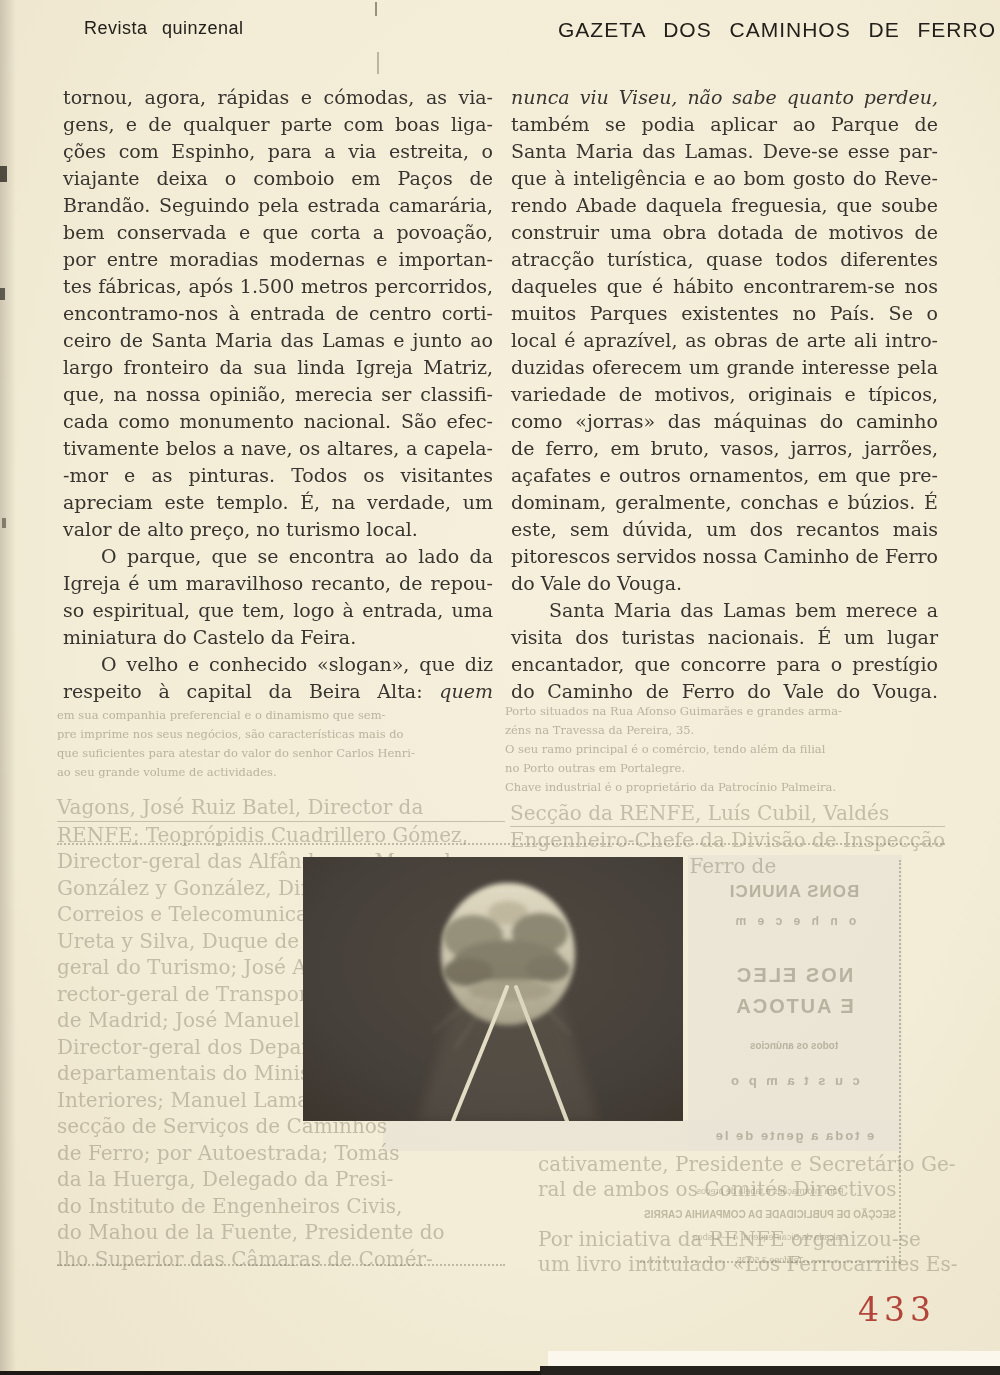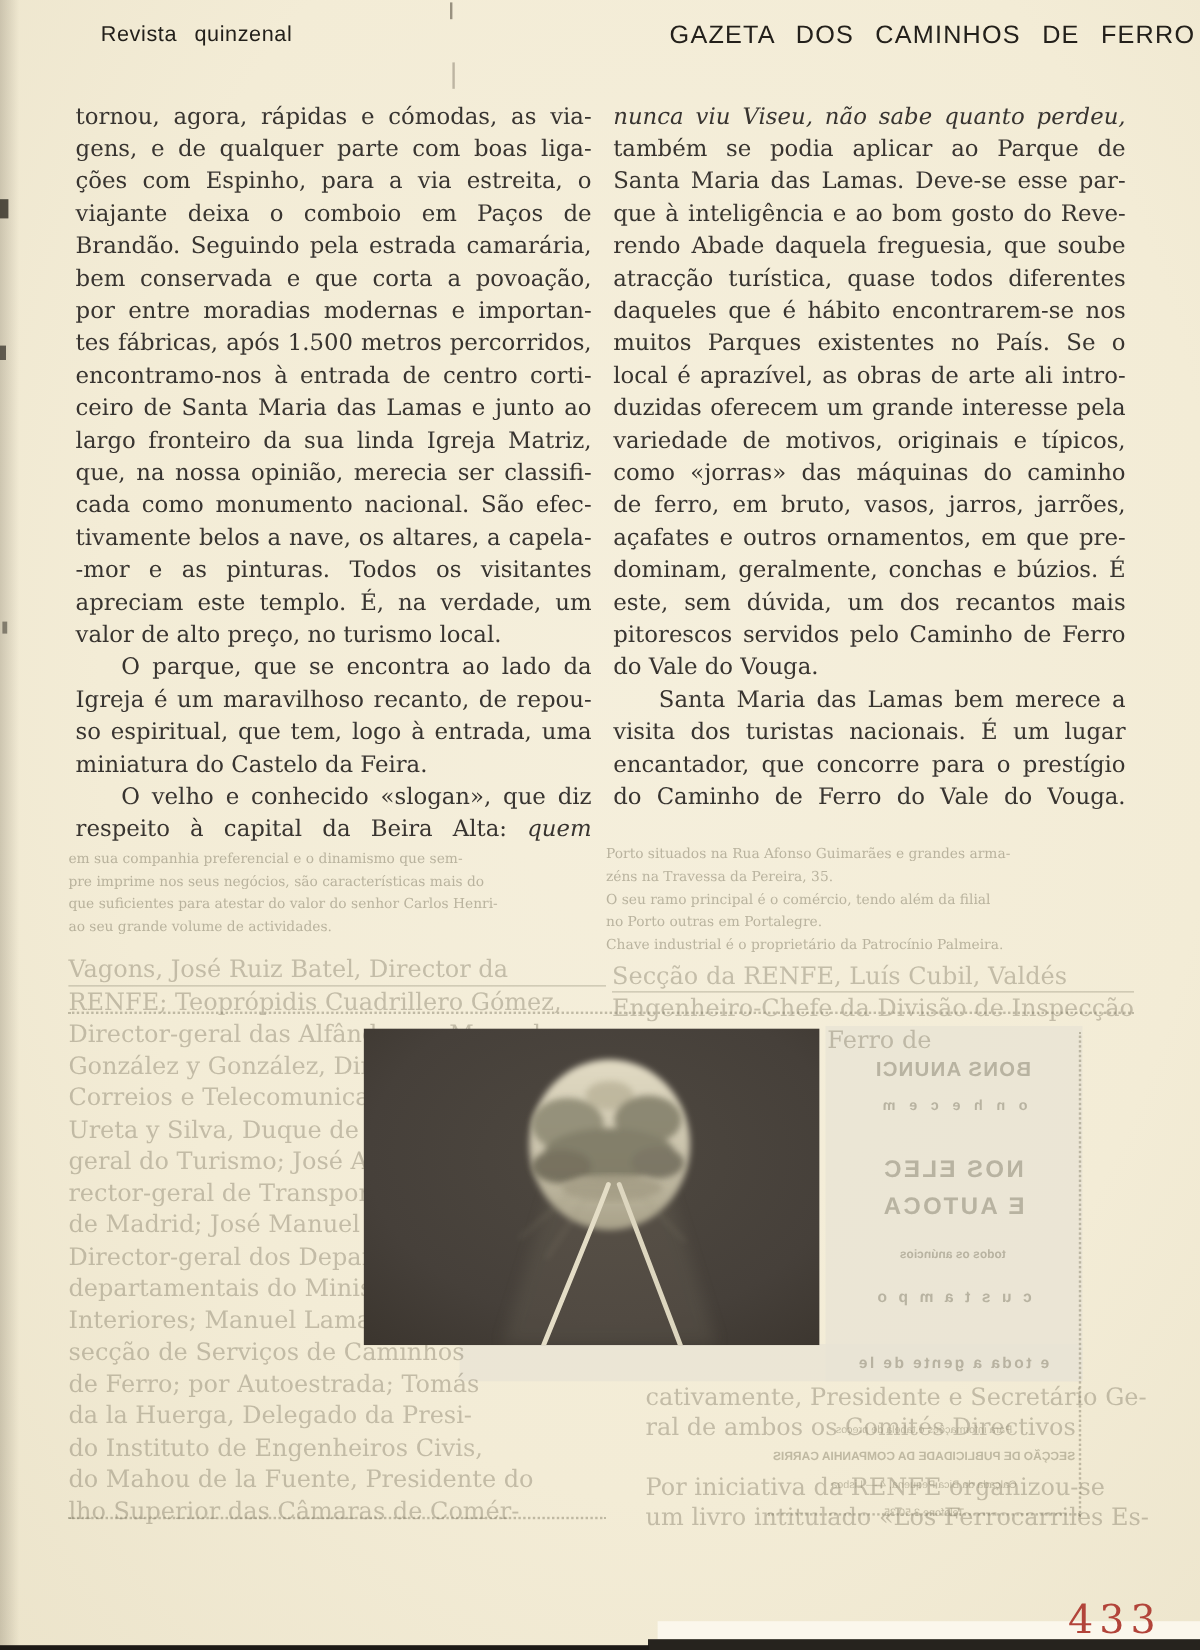--- a/index.html
+++ b/index.html
@@ -66,21 +66,21 @@
     font-family:"Liberation Sans", sans-serif;color:rgba(150,144,120,.55);z-index:3;}
   #ghost-ad-sub .gln:nth-child(1){font-size:9px;}
   #ghost-ad-sub .gln:nth-child(2){font-size:10px;font-weight:700;}
   #ghost-ad-sub .gln:nth-child(3){font-size:9px;}
   #ghost-ad-sub .gln:nth-child(4){font-size:9px;}
 
   
   .photo{position:absolute;left:303px;top:857px;width:380px;height:264px;z-index:5;}
 
   
-  .pagenum{position:absolute;left:890px;top:1290px;font-size:33px;letter-spacing:5px;color:#b2443a;z-index:7;margin-top:40px;}
+  .pagenum{position:absolute;left:858px;top:1290px;font-size:33px;letter-spacing:5px;color:#b2443a;z-index:7;}
 </style>
 </head>
 <body>
 
 <div class="page">
 
   <div class="ghost-ad-bg"></div>
   <div class="ghost-ad-strip"></div>
   <div id="ghost-left-small" class="gblock ghost-small">
       <div class="gln">em sua companhia preferencial e o dinamismo que sem-</div>
@@ -175,32 +175,33 @@
       <div class="ln end"><span>miniatura do Castelo da Feira.</span></div>
       <div class="ln ind"><span>O velho e conhecido «slogan», que diz</span></div>
       <div class="ln"><span>respeito à capital da Beira Alta: </span><span class="i">quem</span></div>
     </div>
   <div id="col-right" class="col col-right">
       <div class="ln"><span class="i">nunca viu Viseu, não sabe quanto perdeu,</span></div>
       <div class="ln"><span>também se podia aplicar ao Parque de</span></div>
       <div class="ln"><span>Santa Maria das Lamas. Deve-se esse par-</span></div>
       <div class="ln"><span>que à inteligência e ao bom gosto do Reve-</span></div>
       <div class="ln"><span>rendo Abade daquela freguesia, que soube</span></div>
+      <div class="ln"><span>construir uma obra dotada de motivos de</span></div>
       <div class="ln"><span>atracção turística, quase todos diferentes</span></div>
       <div class="ln"><span>daqueles que é hábito encontrarem-se nos</span></div>
       <div class="ln"><span>muitos Parques existentes no País. Se o</span></div>
       <div class="ln"><span>local é aprazível, as obras de arte ali intro-</span></div>
       <div class="ln"><span>duzidas oferecem um grande interesse pela</span></div>
       <div class="ln"><span>variedade de motivos, originais e típicos,</span></div>
       <div class="ln"><span>como «jorras» das máquinas do caminho</span></div>
       <div class="ln"><span>de ferro, em bruto, vasos, jarros, jarrões,</span></div>
       <div class="ln"><span>açafates e outros ornamentos, em que pre-</span></div>
       <div class="ln"><span>dominam, geralmente, conchas e búzios. É</span></div>
       <div class="ln"><span>este, sem dúvida, um dos recantos mais</span></div>
-      <div class="ln"><span>pitorescos servidos pelo Caminho de Ferro</span></div>
+      <div class="ln"><span>pitorescos servidos nossa Caminho de Ferro</span></div>
       <div class="ln end"><span>do Vale do Vouga.</span></div>
       <div class="ln ind"><span>Santa Maria das Lamas bem merece a</span></div>
       <div class="ln"><span>visita dos turistas nacionais. É um lugar</span></div>
       <div class="ln"><span>encantador, que concorre para o prestígio</span></div>
       <div class="ln"><span>do Caminho de Ferro do Vale do Vouga.</span></div>
     </div>
 
   <svg class="photo" viewBox="0 0 380 264" role="img">
     <defs>
       <radialGradient id="vig" cx="53%" cy="40%" r="80%">

